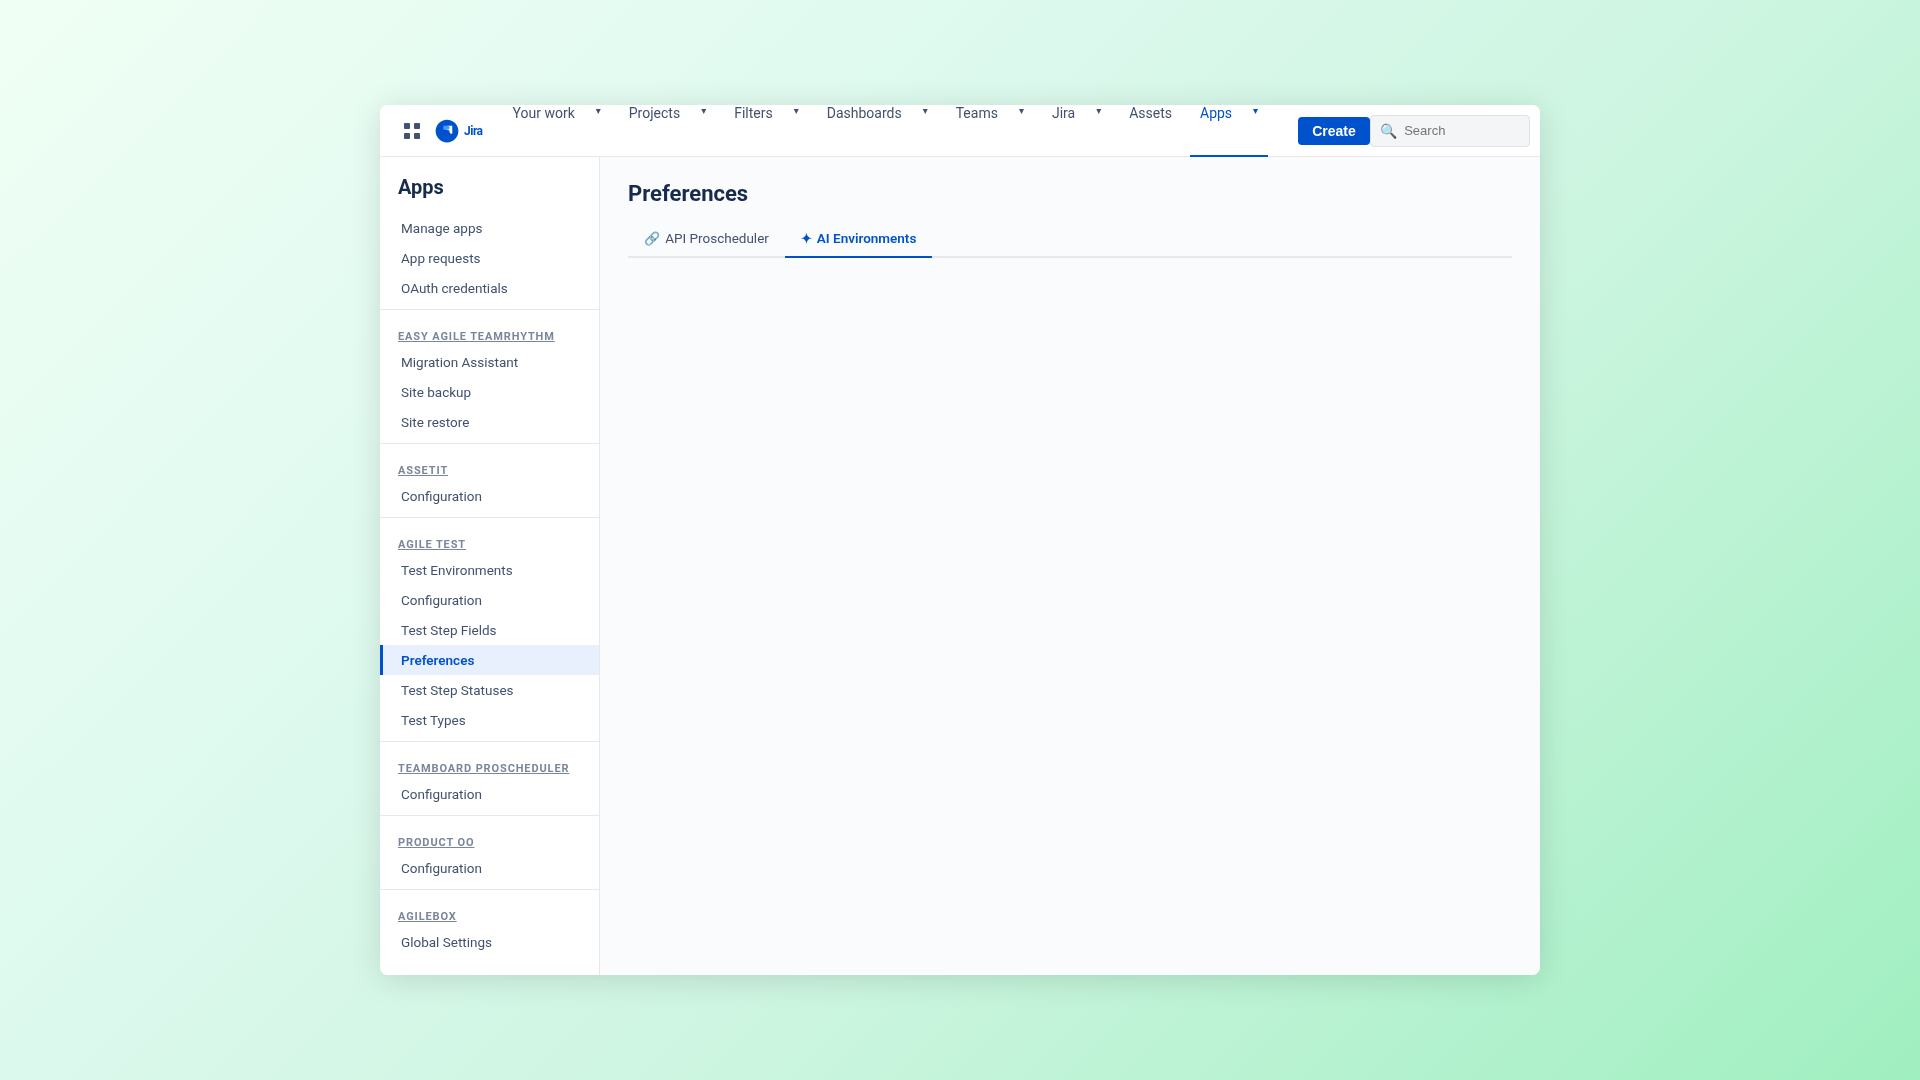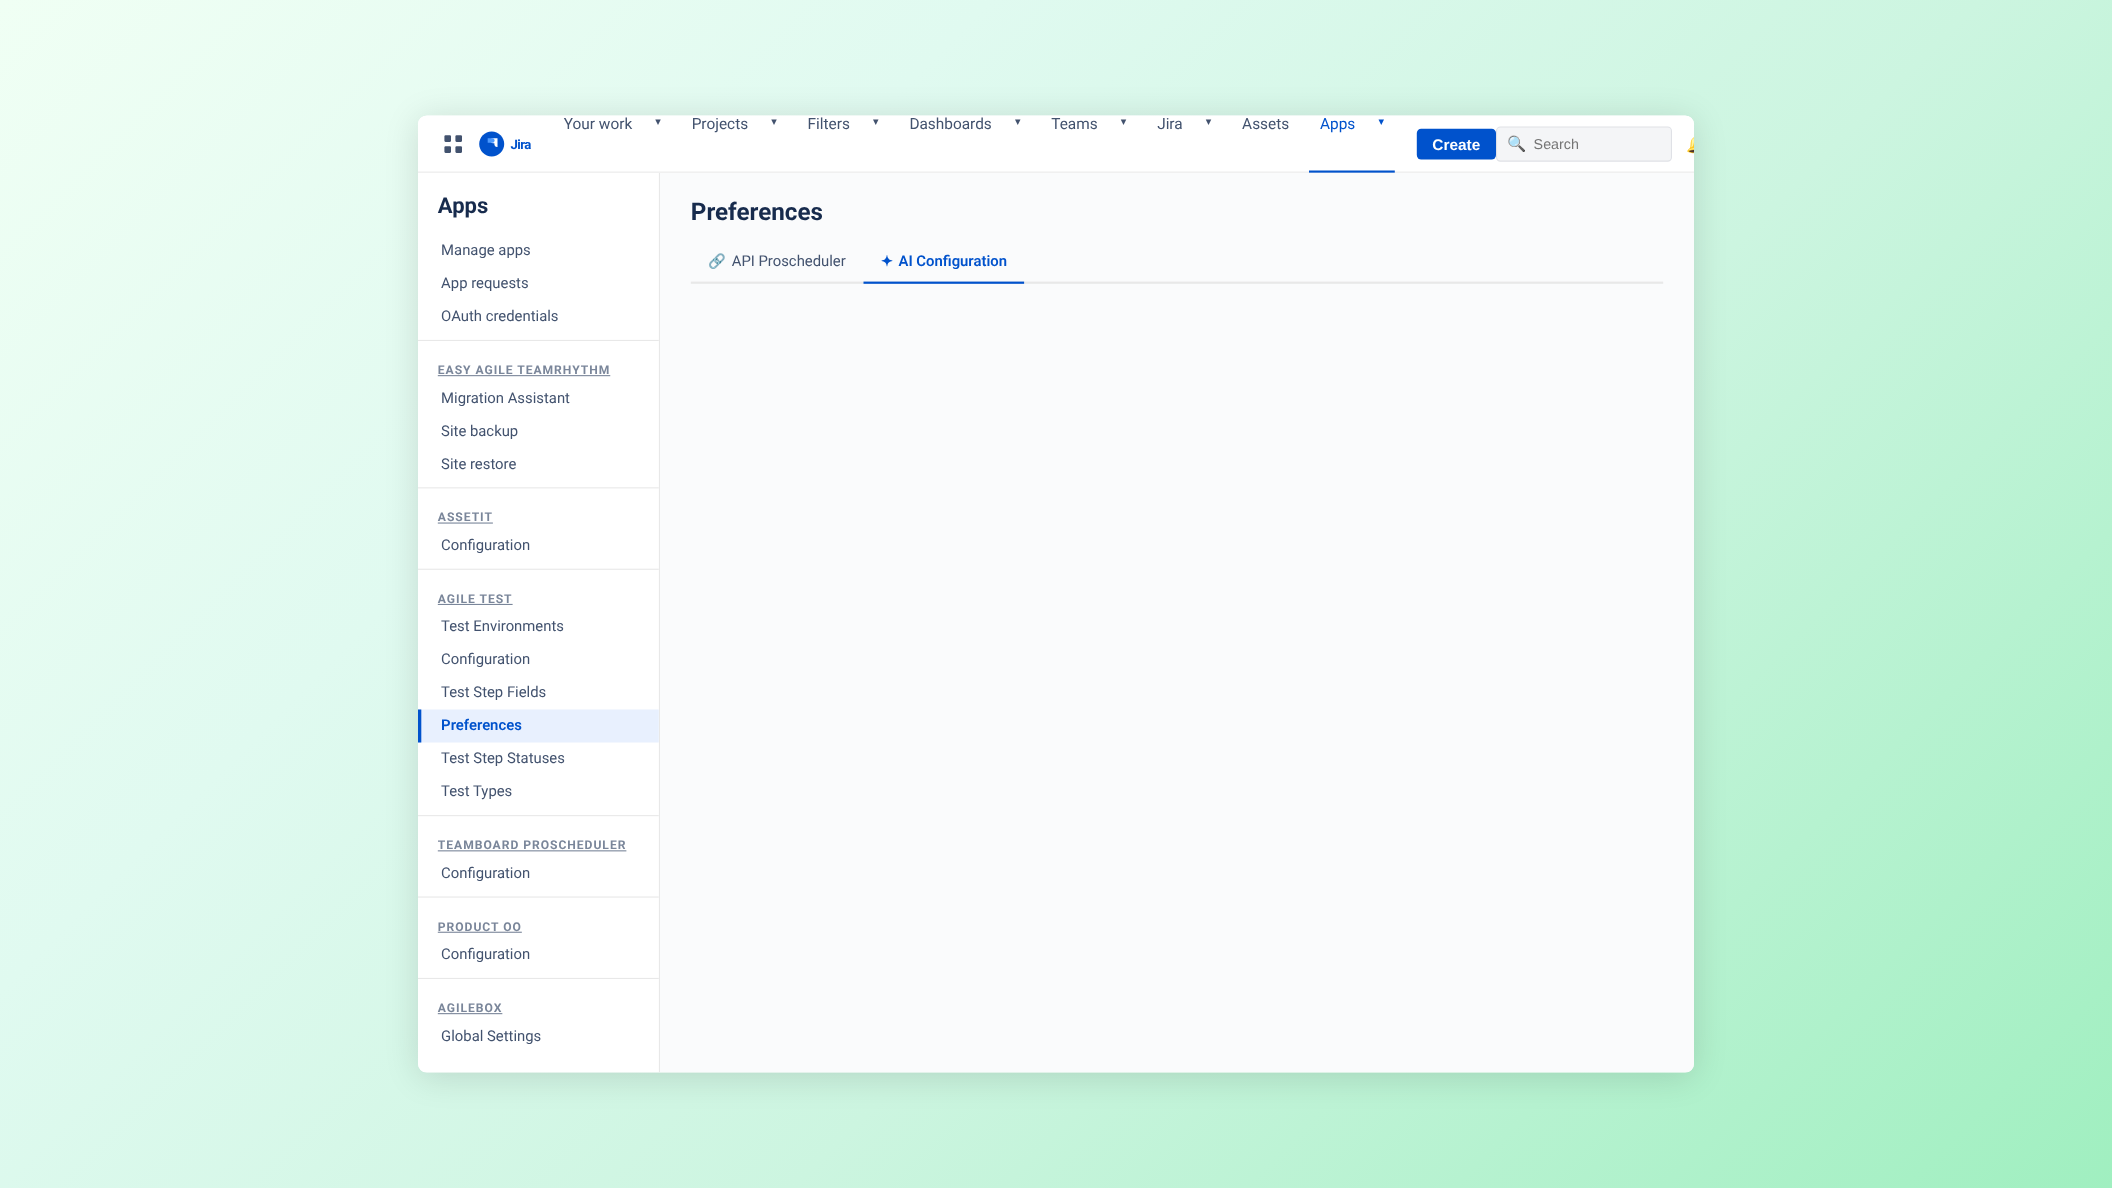--- a/index.html
+++ b/index.html
@@ -89,21 +89,21 @@
     }
     .create-btn {
       background: #0052CC;
       color: #fff;
       border: none;
       border-radius: 4px;
       padding: 6px 14px;
       font-size: 14px;
       font-weight: 600;
       cursor: pointer;
-      margin-left: 12px;
+      margin-left: 22px;
     }
     .topnav-right {
       display: flex;
       align-items: center;
       gap: 8px;
     }
     .search-box {
       display: flex;
       align-items: center;
       background: #f4f5f7;
@@ -386,20 +386,20 @@
     <main class="main">
       <h1 class="page-title">Preferences</h1>
 
       <div class="tabs">
         <a class="tab">
           <span class="tab-icon">🔗</span>
           <span>API Proscheduler</span>
         </a>
         <a class="tab active">
           <span class="tab-icon">✦</span>
-          <span>AI Configuration</span>
+          <span>AI Environments</span>
         </a>
       </div>
 
 
     </main>
   </div>
 </div>
 
 </body></html>

